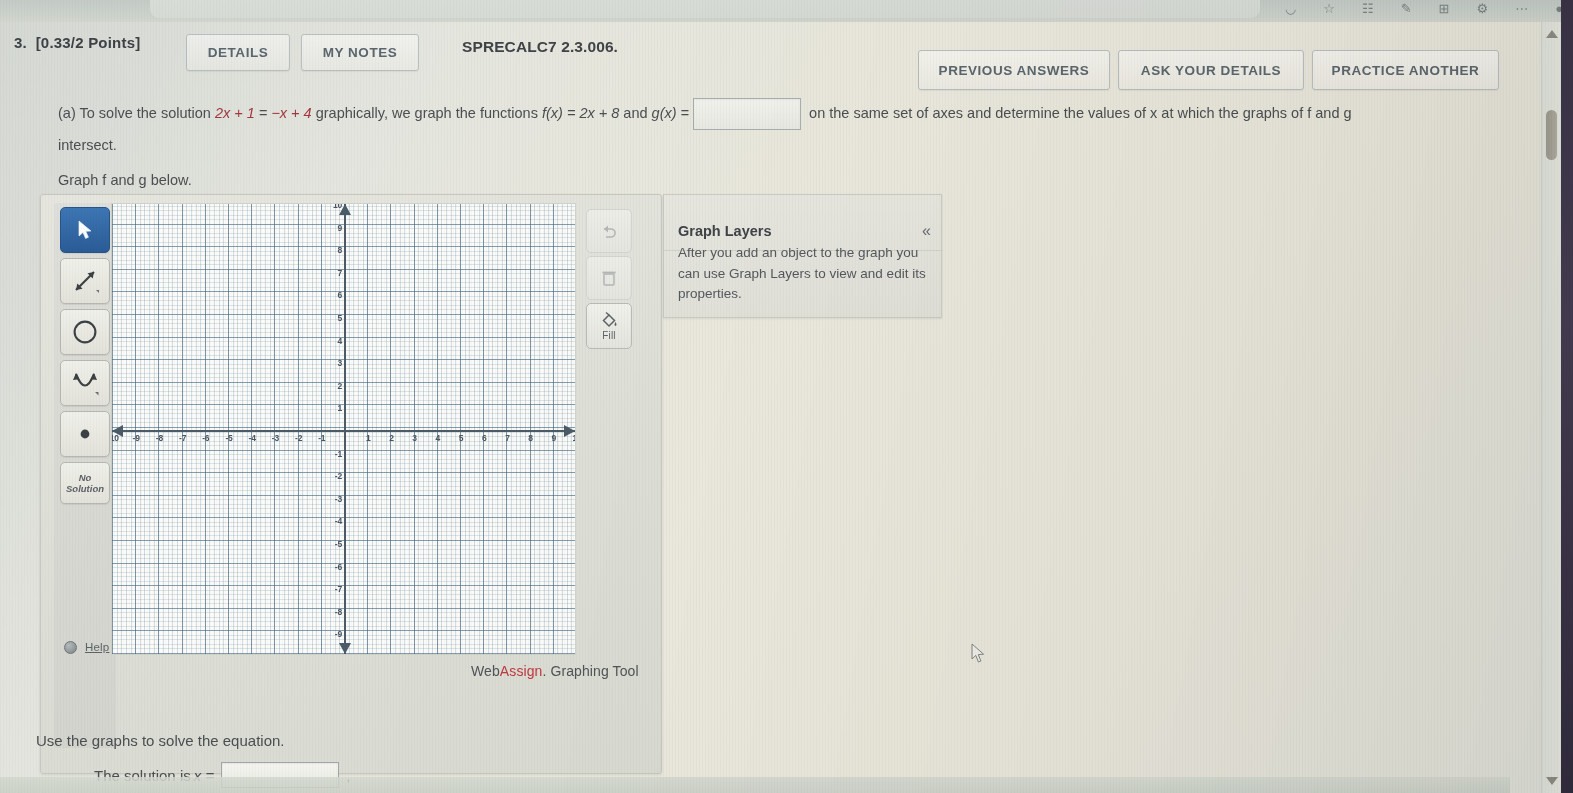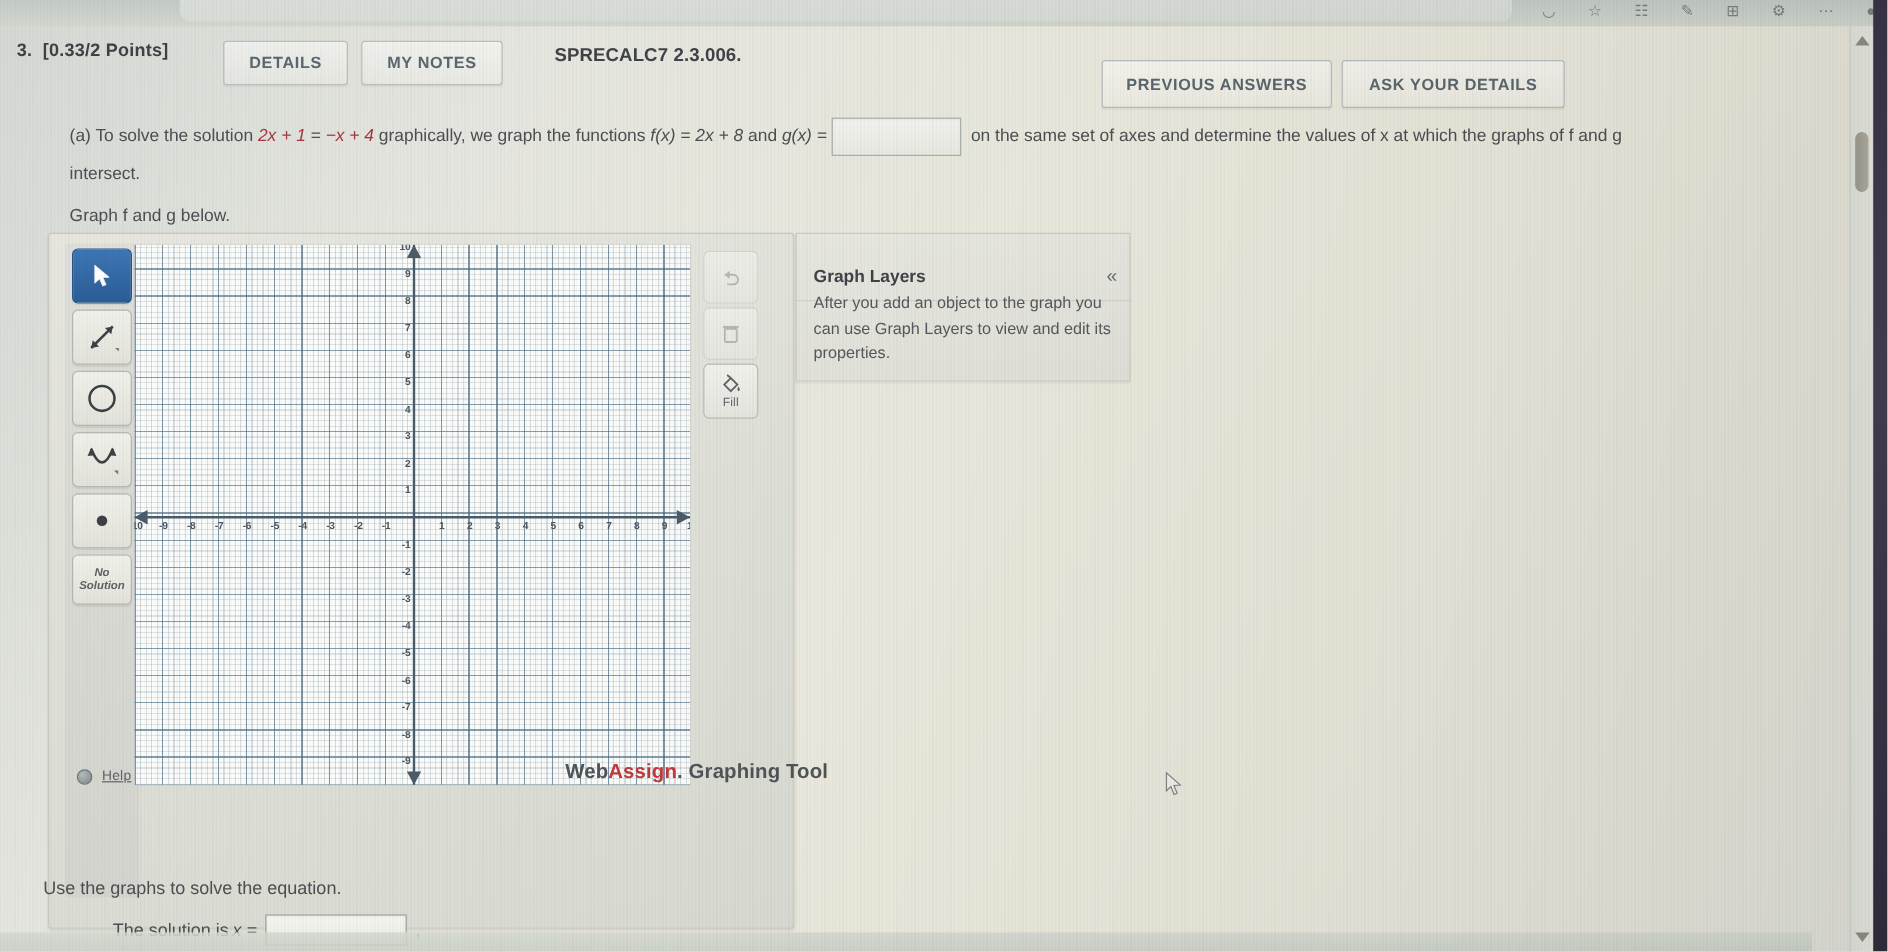--- a/index.html
+++ b/index.html
@@ -204,22 +204,22 @@
   #m-redo { top:53px; }
   #m-fill {
     top:100px; height:46px;
     border-color:#b9bcb5;
     background: linear-gradient(180deg,#f2f2ec,#e4e5de);
     color:#5e6468;
   }
   #m-fill .mlabel { font-size:10px; letter-spacing:.2px; margin-top:1px; }
 
   .wa-credit {
-    position:absolute; left:430px; top:438px;
-    font-size:17px; color:#4f5458; font-weight:700; letter-spacing:.1px;
+    position:absolute; left:430px; top:468px;
+    font-size:14px; color:#4f5458; font-weight:400; letter-spacing:.1px;
     white-space:nowrap;
   }
   .wa-credit .wa-red { color:#c0393f; }
 
   
   .layers {
     position:absolute; left:663px; top:110px; width:279px; height:124px;
     background: linear-gradient(180deg,#e8e8e1 0%, #e2e2db 100%);
     border:1px solid #cbcdc5;
     box-shadow: 0 1px 2px rgba(0,0,0,.07);
@@ -312,20 +312,21 @@
   <div class="hdr">
     <div class="q-num">
       <span>3.</span>
       &nbsp;<span>[0.33/2 Points]</span>
     </div>
     <div class="btn-outline" id="btn-details">DETAILS</div>
     <div class="btn-outline" id="btn-mynotes">MY NOTES</div>
     <div class="code-label">SPRECALC7 2.3.006.</div>
     <div class="btn-outline" id="btn-prev">PREVIOUS ANSWERS</div>
     <div class="btn-outline" id="btn-ask">ASK YOUR DETAILS</div>
+    <div class="btn-outline" id="btn-practice">PRACTICE ANOTHER</div>
   </div>
 
   <div class="content">
 
     <div class="para">
       <span>(a)</span>
       <span>To solve the solution</span>
       <span class="mvar mred">2x + 1</span>
       <span>=</span>
       <span class="mvar mred">−x + 4</span>

